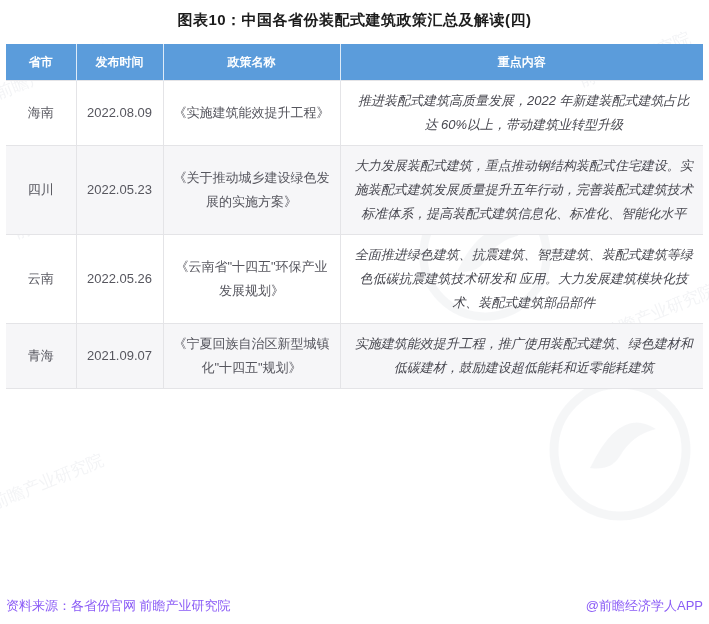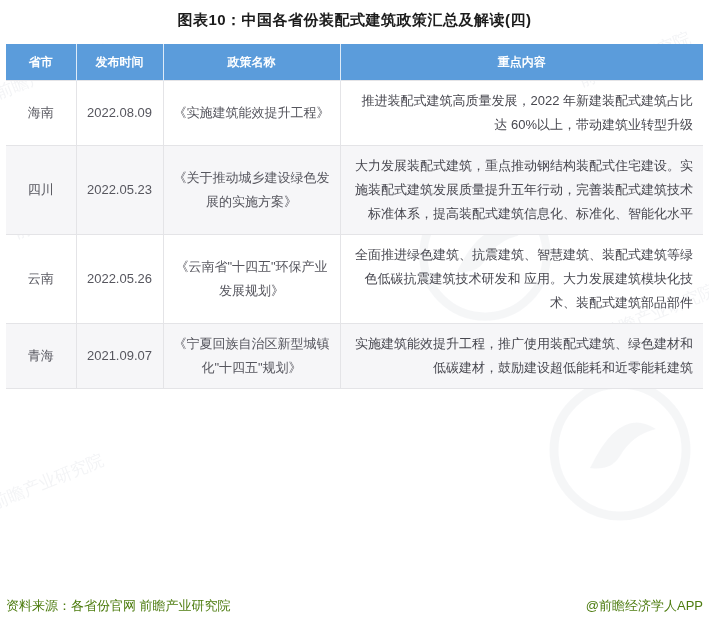--- a/index.html
+++ b/index.html
@@ -35,25 +35,25 @@
     border-top:1px solid var(--border,#e4e4e7);
     border-left:1px solid var(--border,#e4e4e7);
     vertical-align:middle;
     word-break:break-all;
   }
   tbody td:first-child{border-left:none;margin-top:48px;}
   tbody tr:last-child td{border-bottom:1px solid var(--border,#e4e4e7);}
   tbody tr:nth-child(even){background:var(--row-alt-bg,#f6f6f8);}
   td.col-province,td.col-date,td.col-policy{text-align:center;color:#56565e;}
   td.col-policy{padding-left:10px;padding-right:10px;}
-  td.col-content{text-align:right;padding-left:14px;padding-right:10px;}
+  td.col-content{text-align:center;padding-left:14px;padding-right:10px;font-style:italic;}
   .footer{
     position:absolute;left:6px;top:597px;width:697px;
     display:flex;justify-content:space-between;
-    font-size:13px;color:#4d7c0f;
+    font-size:13px;color:#8b5cf6;
   }
   
   .wm{position:absolute;pointer-events:none;color:#8a93a6;opacity:0.10;
       font-size:17px;white-space:nowrap;transform:rotate(-22deg);}
   .wm-logo{position:absolute;pointer-events:none;opacity:0.09;}
 </style>
 </head>
 <body>
 
 <div class="page">

